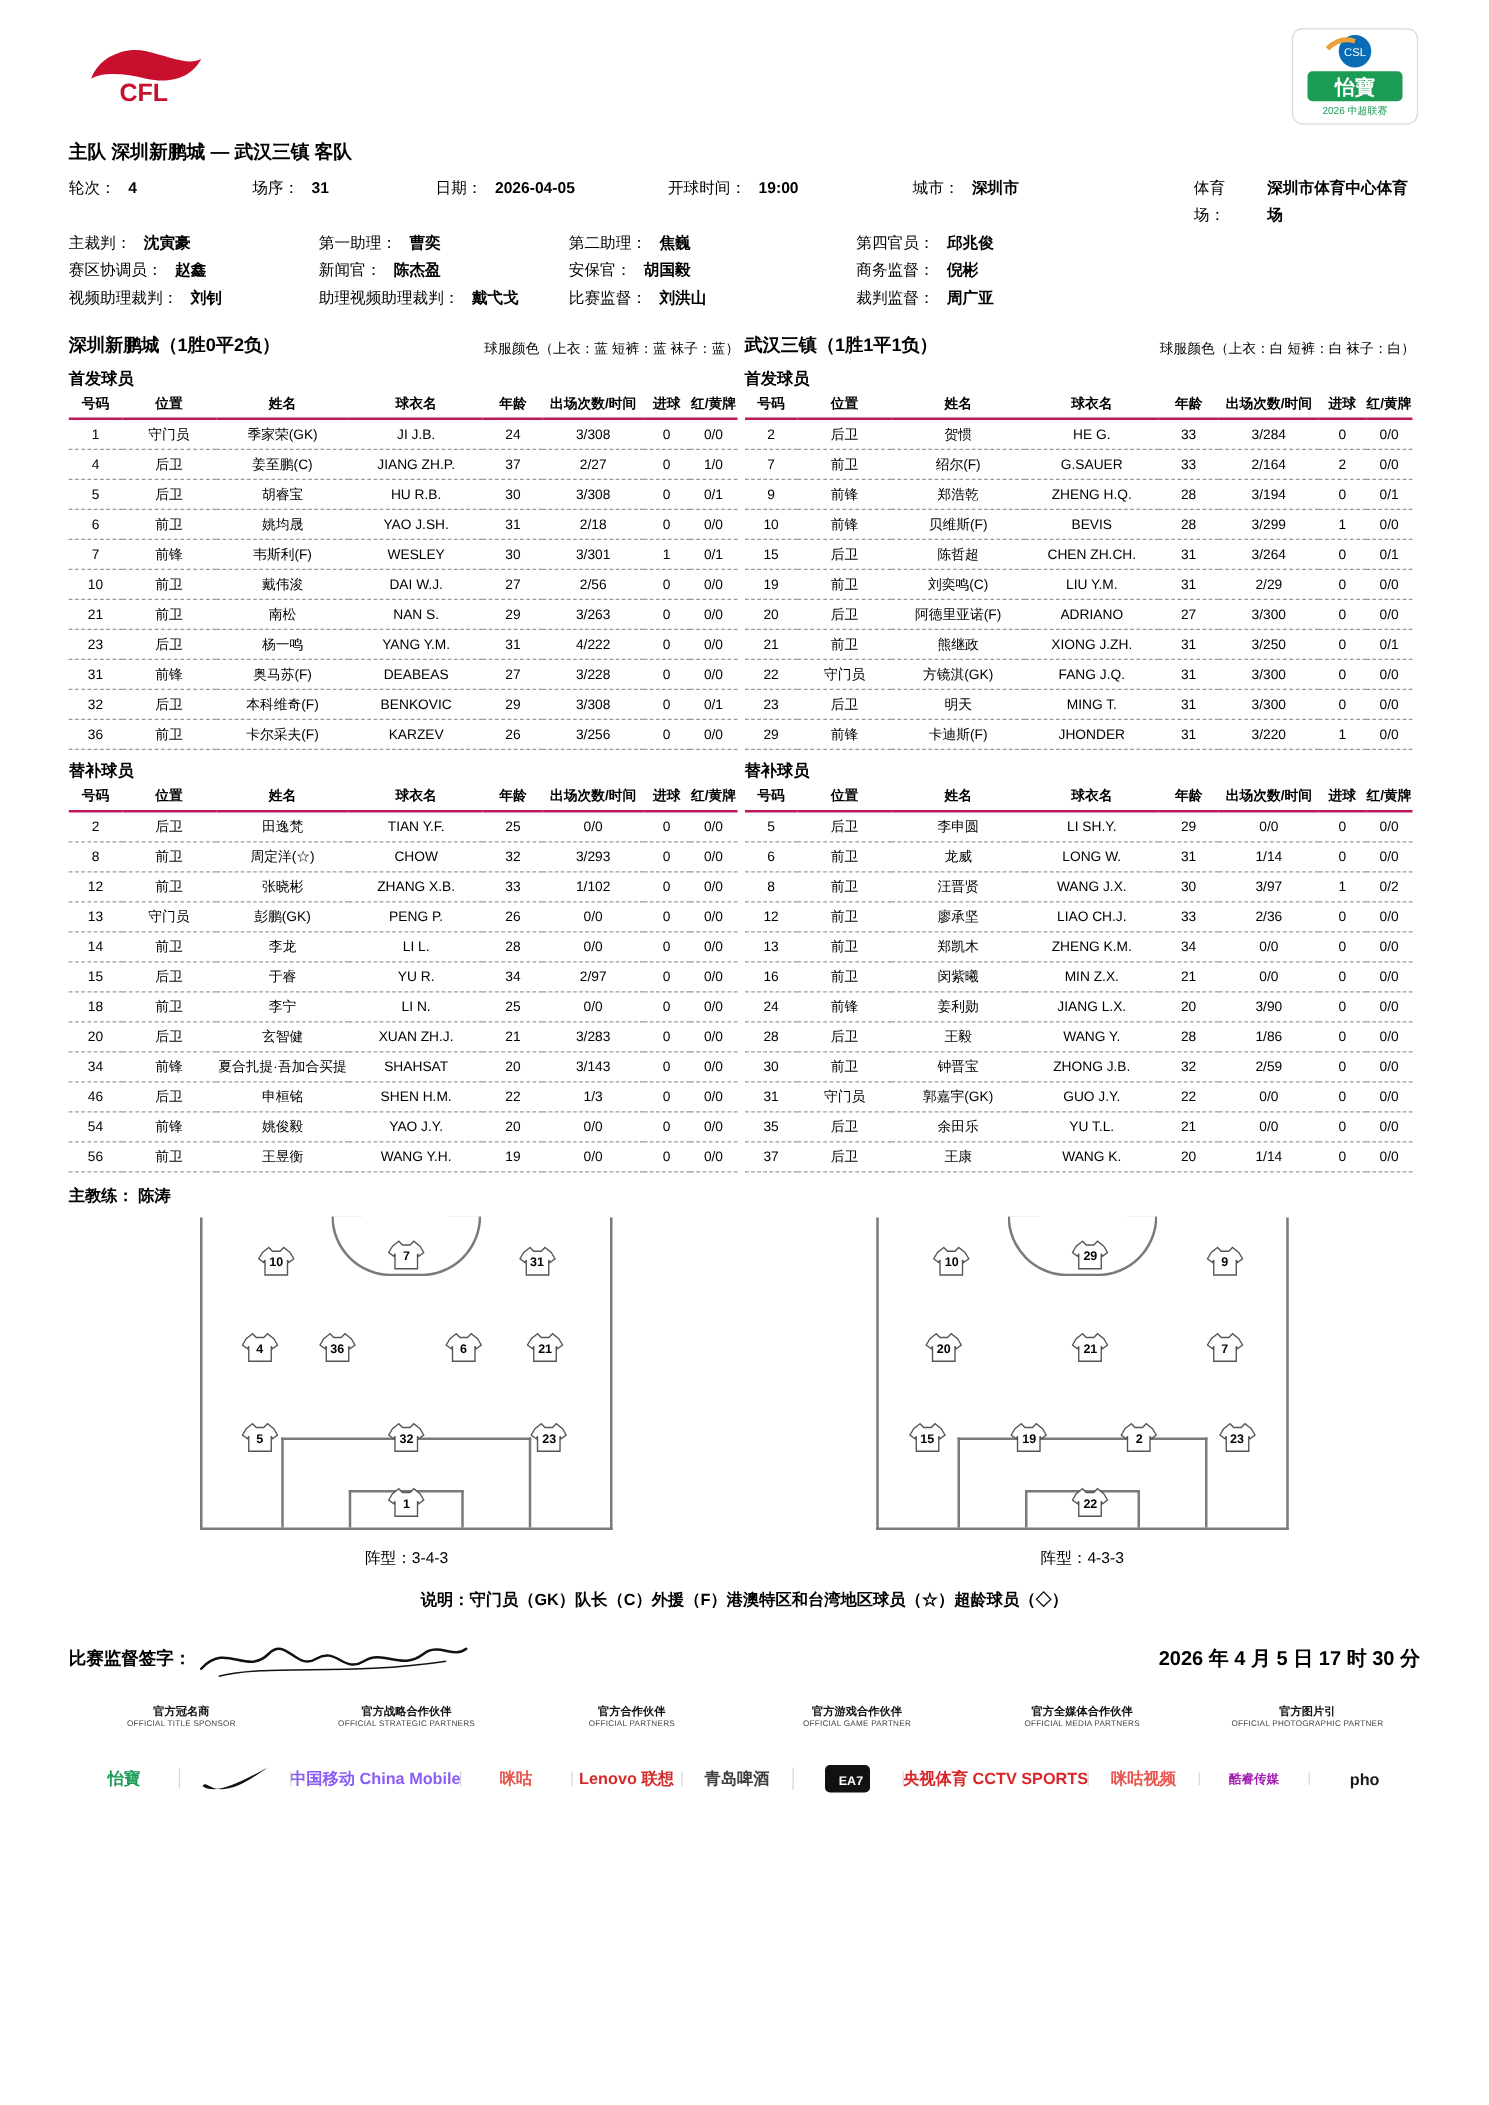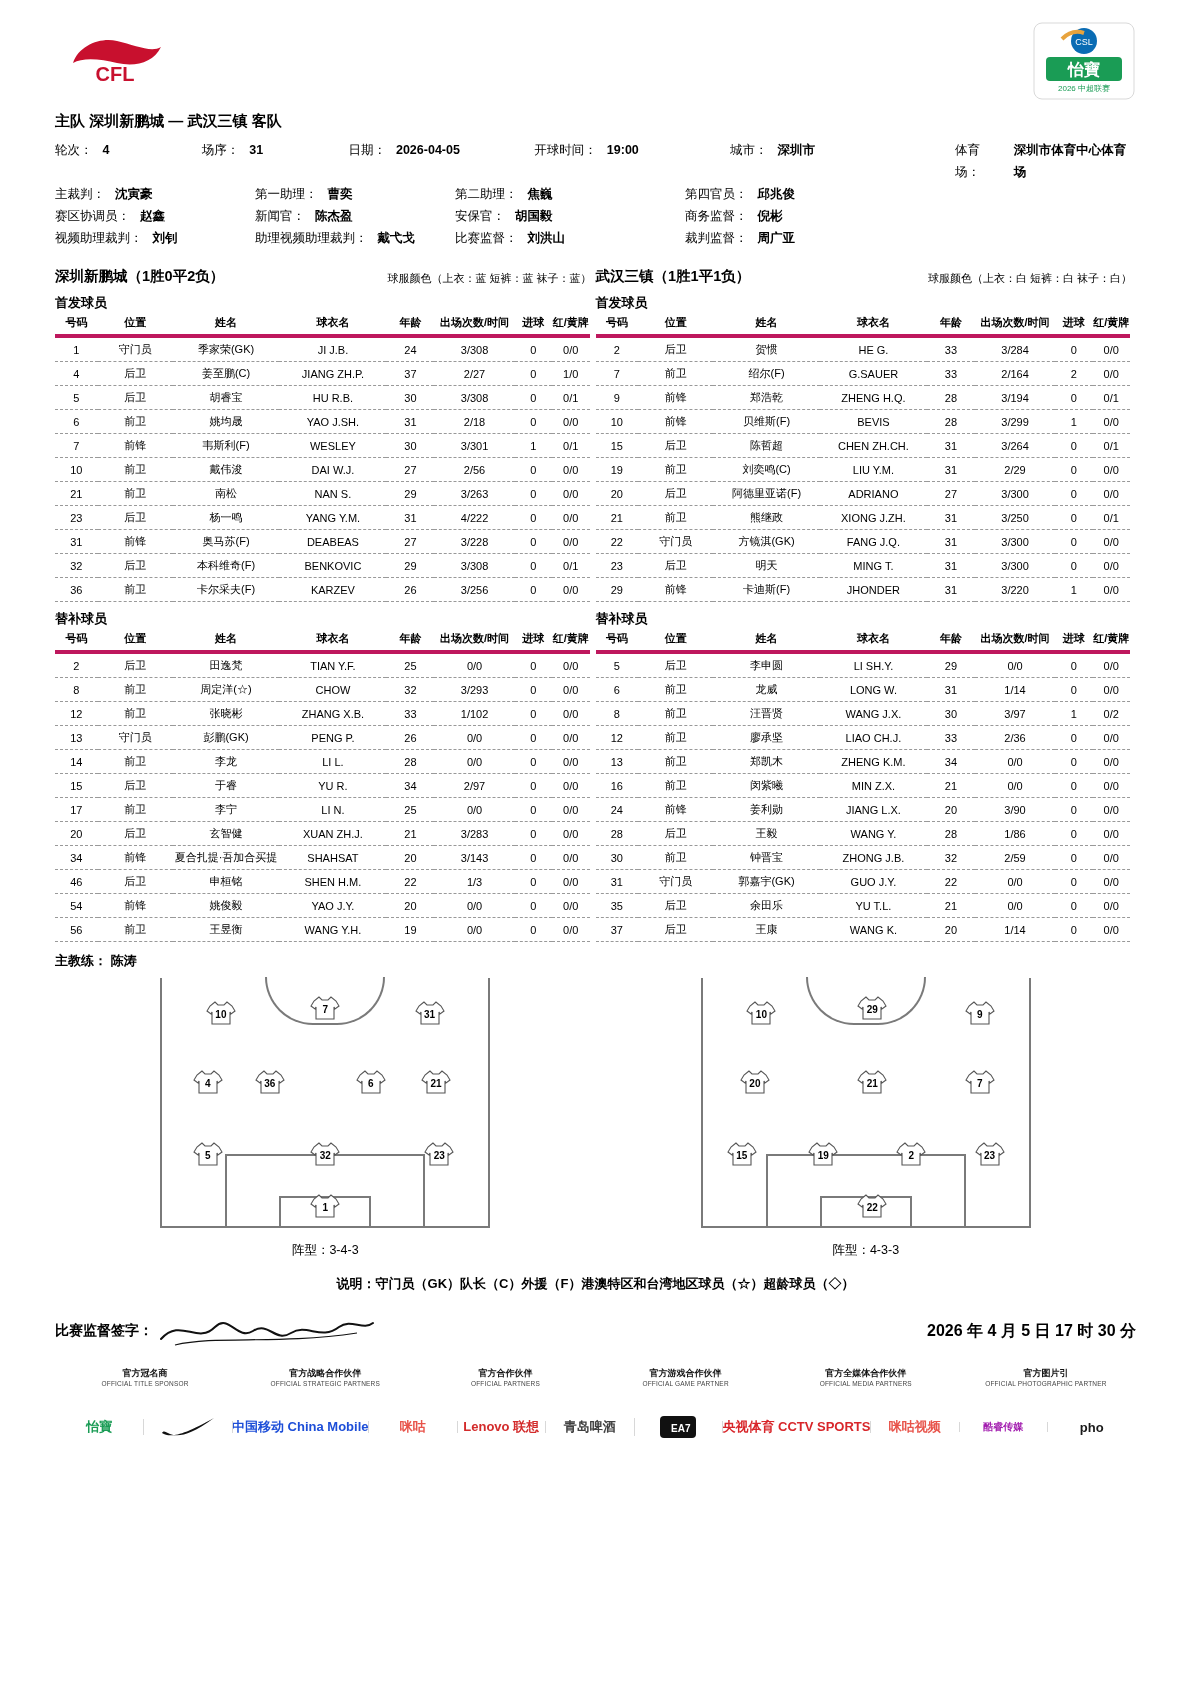--- a/index.html
+++ b/index.html
@@ -45,21 +45,21 @@
   .sec-label { font-size: 13px; font-weight: bold; margin-top: 8px; }
   .sec-row { display:flex; }
   .sec-row > div { width:50%; }
 
   
   .tbl-row { display:flex; }
   .tbl-wrap { width: 50%; padding-right: 6px; }
   table.lineup { width:100%; border-collapse: collapse; font-size: 11px; }
   table.lineup th {
     font-weight: bold; font-size: 11px; padding: 3px 0 4px 0;
-    border-bottom: 4px solid #be185d; white-space: nowrap;
+    border-bottom: 2px solid #be185d; white-space: nowrap;
   }
   table.lineup td {
     padding: 4px 0; text-align:center; white-space: nowrap;
     border-bottom: 1px dashed #999;
   }
   .c-num { width: 8%; }
   .c-pos { width: 14%; }
   .c-name { width: 20%; }
   .c-shirt { width: 20%; }
   .c-age { width: 9%; }
@@ -587,21 +587,21 @@
               <td class="c-num">15</td>
               <td class="c-pos">后卫</td>
               <td class="c-name">于睿</td>
               <td class="c-shirt">YU R.</td>
               <td class="c-age">34</td>
               <td class="c-apps">2/97</td>
               <td class="c-goal">0</td>
               <td class="c-card">0/0</td>
             </tr>
             <tr>
-              <td class="c-num">17</td>
+              <td class="c-num">18</td>
               <td class="c-pos">前卫</td>
               <td class="c-name">李宁</td>
               <td class="c-shirt">LI N.</td>
               <td class="c-age">25</td>
               <td class="c-apps">0/0</td>
               <td class="c-goal">0</td>
               <td class="c-card">0/0</td>
             </tr>
             <tr>
               <td class="c-num">20</td>
@@ -1004,21 +1004,21 @@
   <div class="spon-bar">
       <div class="spon">
         <span style="color:#1a9c55;font-size:13px;font-weight:bold;white-space:nowrap;">怡寶</span>
       </div>
       <div class="spon">
         <svg width="56" height="22" viewBox="0 0 56 22">
           <path d="M2 17 C10 22, 22 20, 54 2 C30 20, 18 21, 10 18 C5 16, 4 14, 2 17 Z" fill="#111"></path>
         </svg>
       </div>
       <div class="spon">
-        <span style="color:#1d4ed8;font-size:13px;font-weight:bold;white-space:nowrap;">中国移动 China Mobile</span>
+        <span style="color:#8b5cf6;font-size:13px;font-weight:bold;white-space:nowrap;">中国移动 China Mobile</span>
       </div>
       <div class="spon">
         <span style="color:#e8544b;font-size:13px;font-weight:bold;white-space:nowrap;">咪咕</span>
       </div>
       <div class="spon">
         <span style="color:#d32b2b;font-size:13px;font-weight:bold;white-space:nowrap;">Lenovo 联想</span>
       </div>
       <div class="spon">
         <span style="color:#404040;font-size:13px;font-weight:bold;white-space:nowrap;">青岛啤酒</span>
       </div>

